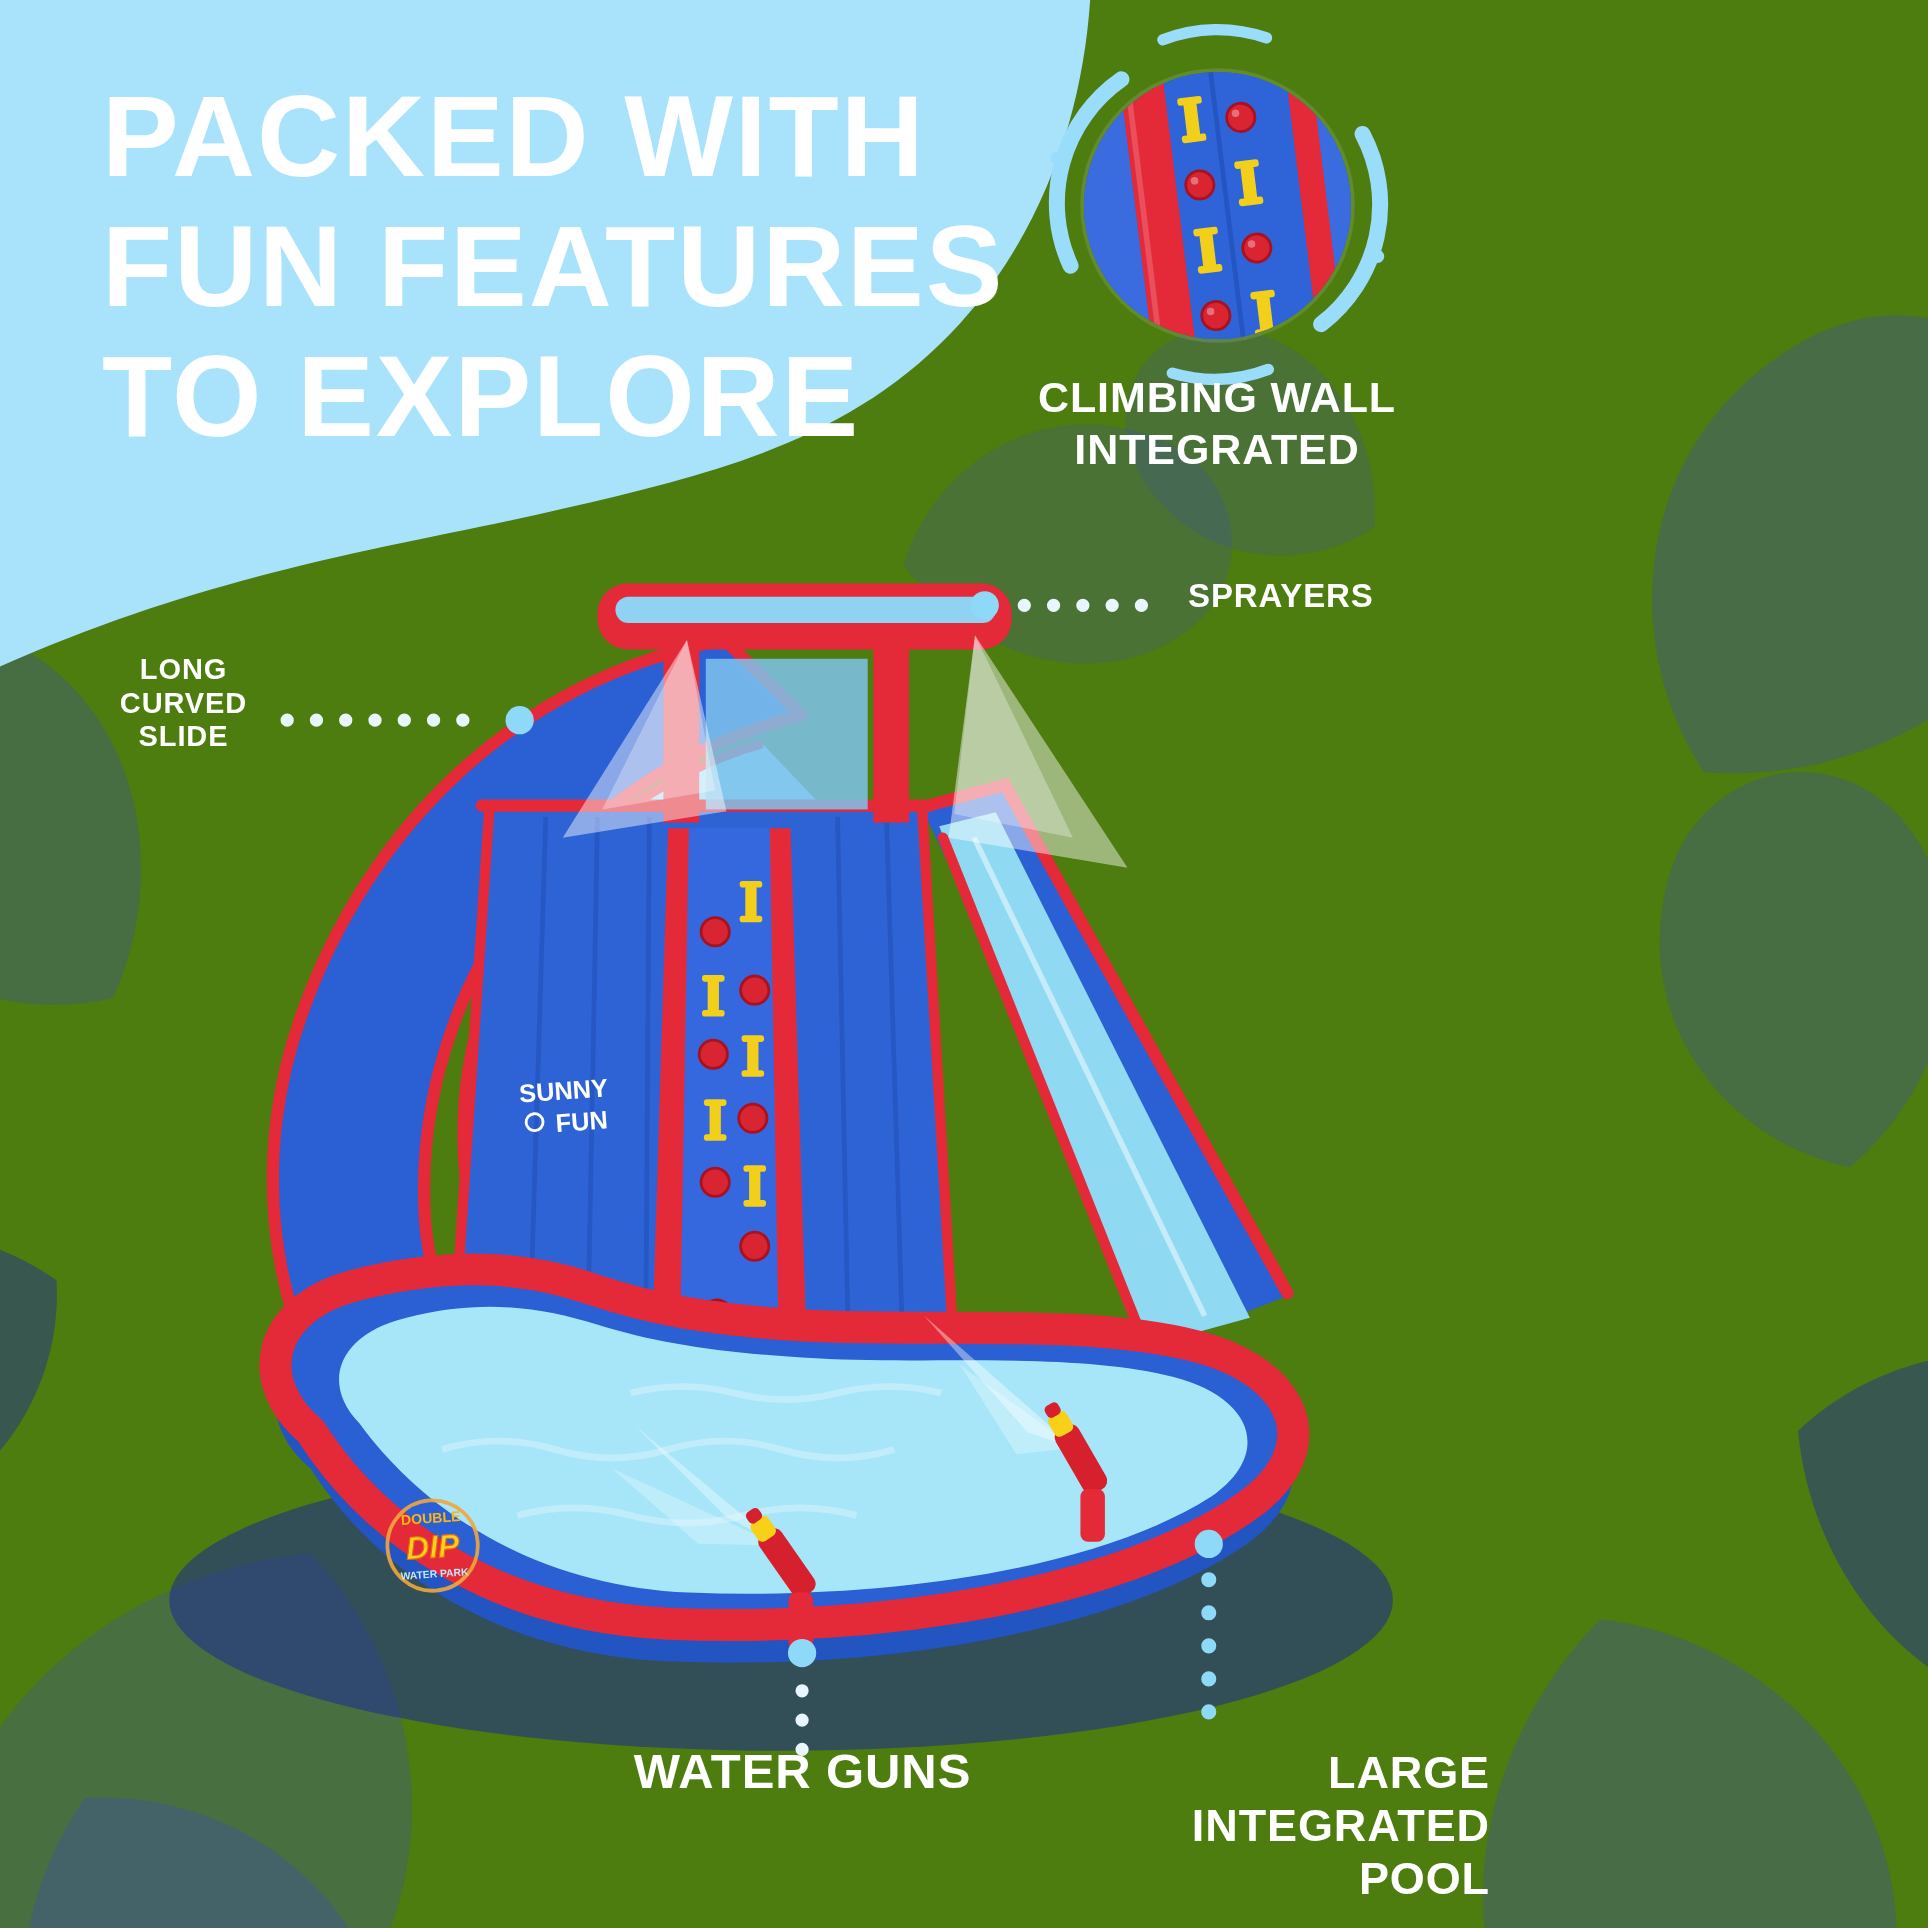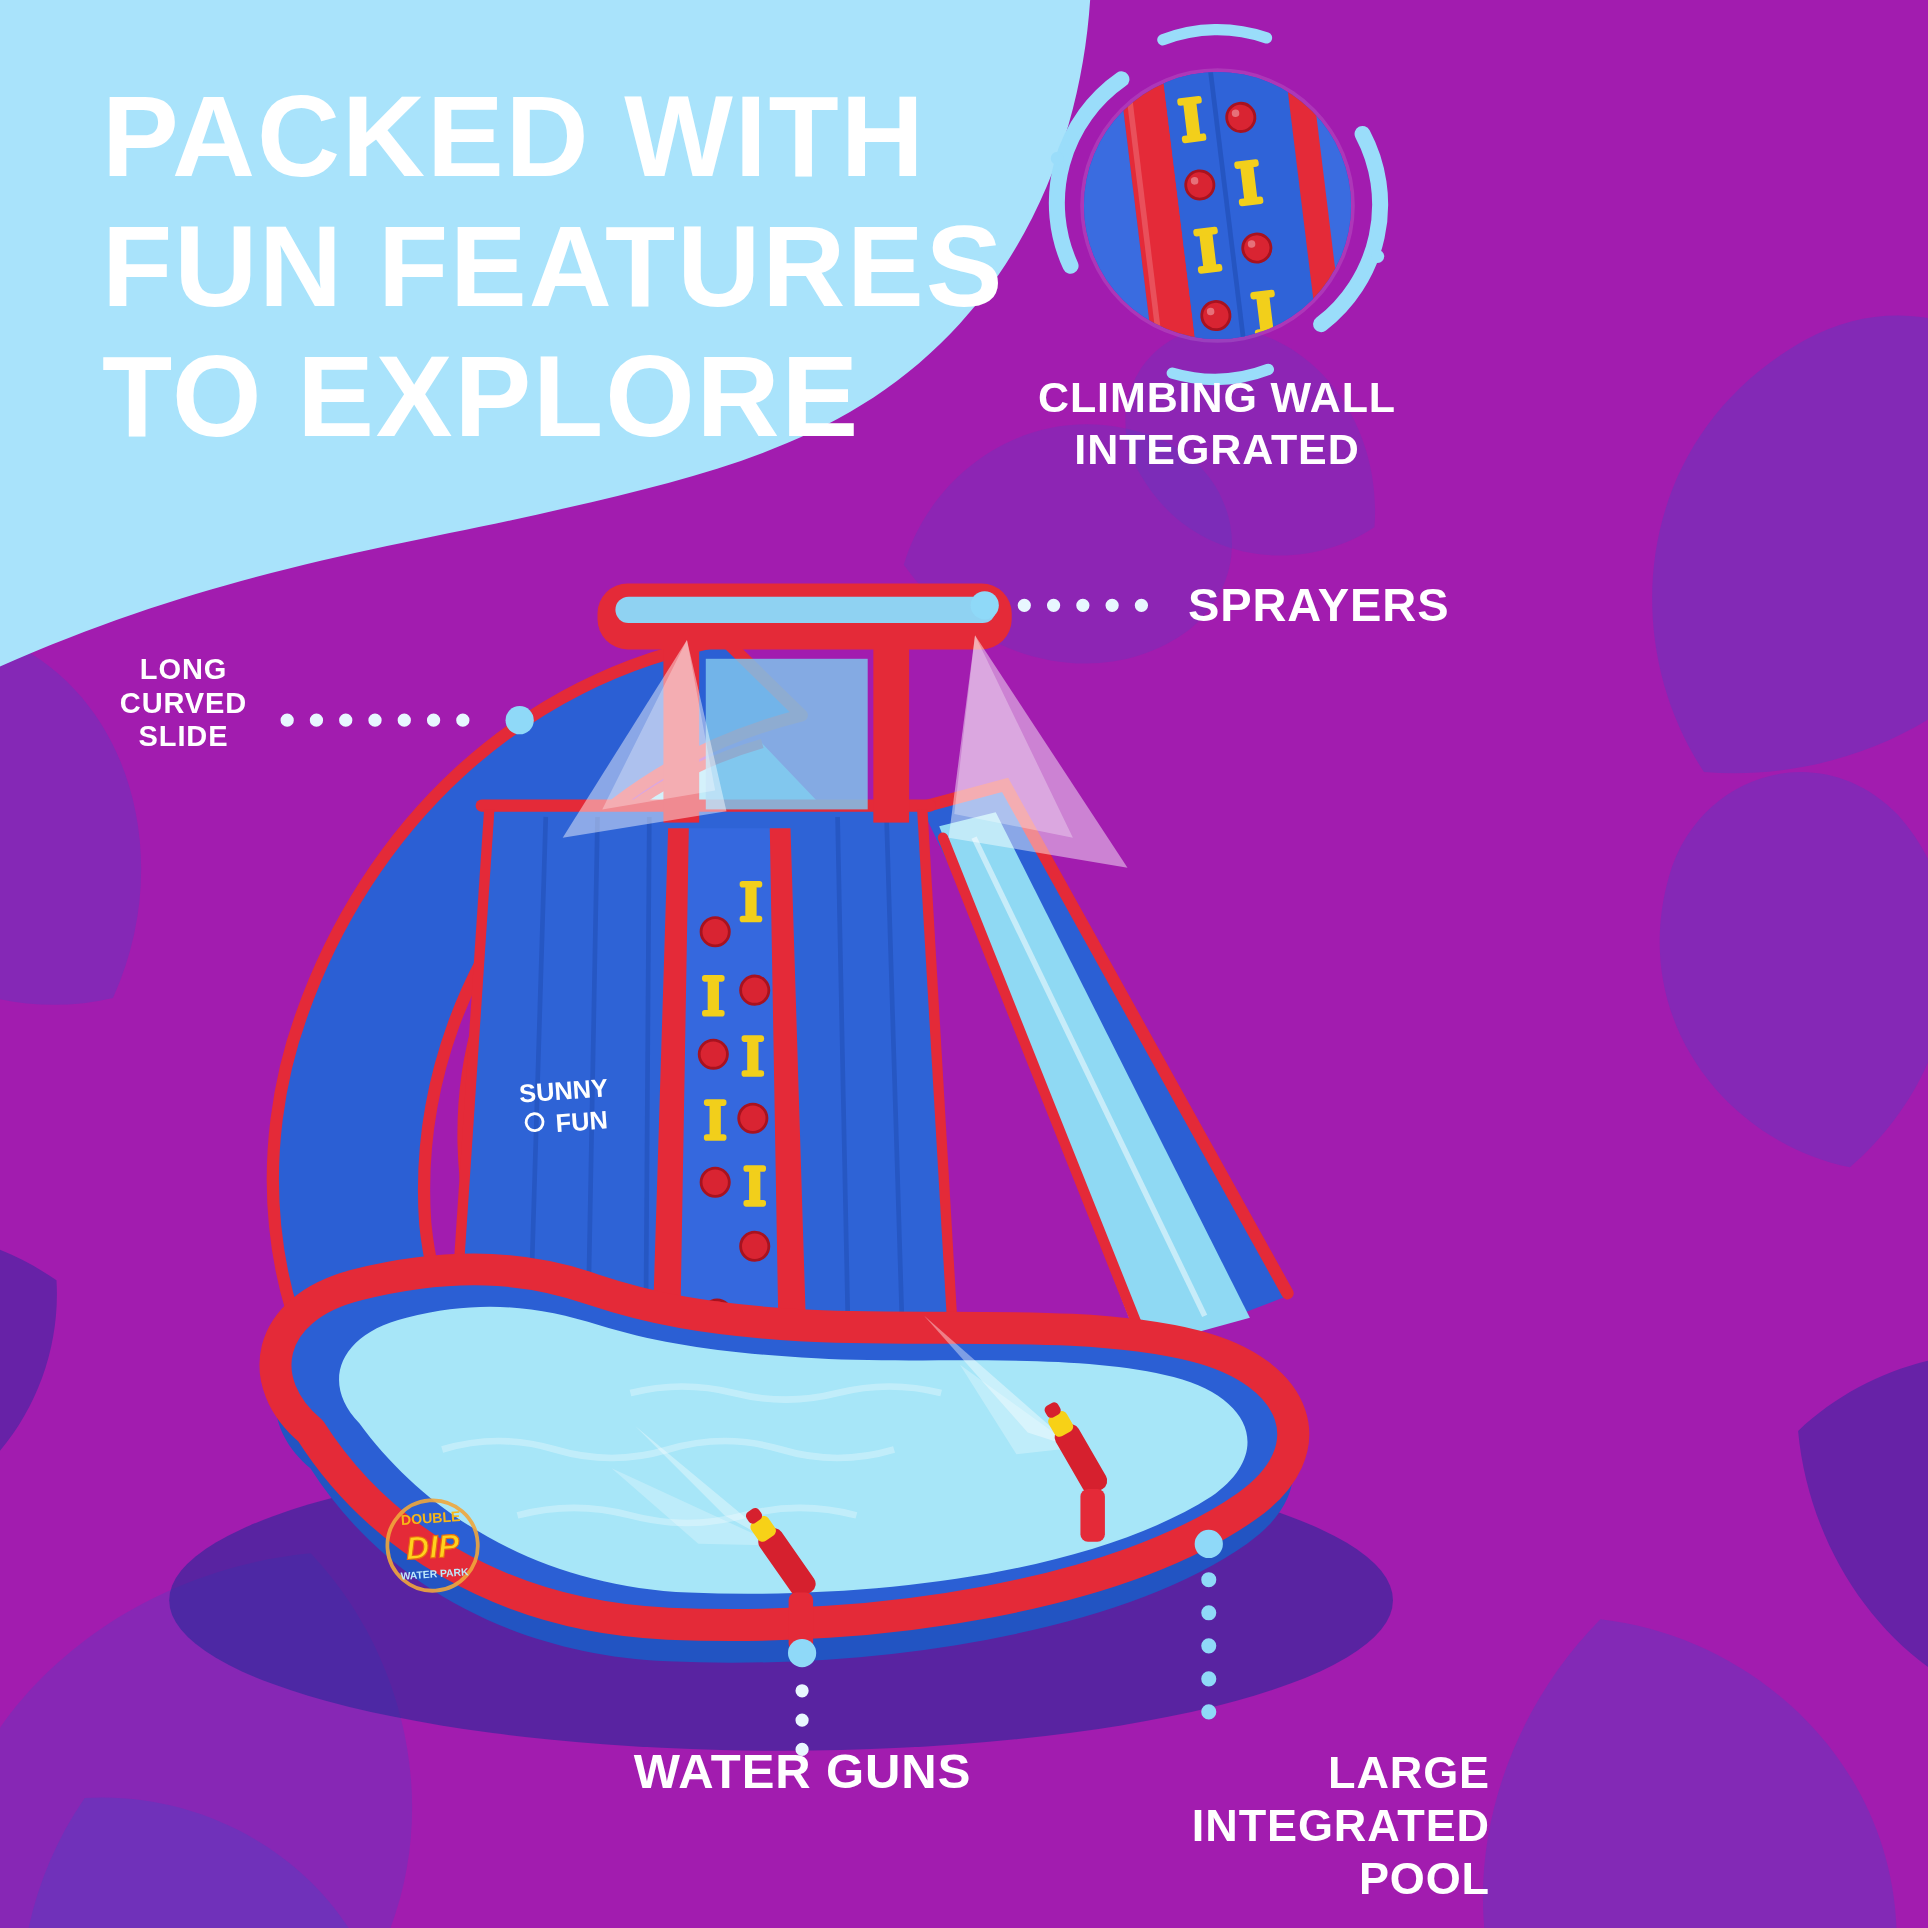--- a/index.html
+++ b/index.html
@@ -1,38 +1,38 @@
 <!DOCTYPE html>
 <html style="font-size:15px"><head>
 <meta charset="utf-8">
 <style>
   html,body{margin:0;padding:0;background:#2b39b6;}
   .page{
     position:relative;width:1928px;height:1928px;overflow:hidden;
-    background:#a21caf;
+    background:#4d7c0f;
     font-family:"Liberation Sans",sans-serif;
   }
   svg{display:block;}
   .abs{position:absolute;}
   
   .headline{
     position:absolute;left:102px;top:72px;
     color:#ffffff;font-weight:bold;font-size:115px;line-height:1.13;
     letter-spacing:1.9px;
   }
   
   .inset-swirl{position:absolute;left:1031px;top:19px;width:373px;height:373px;}
   .inset-circle{
     position:absolute;left:1084px;top:72px;width:267px;height:267px;
     border-radius:50%;overflow:hidden;box-shadow:0 0 0 3.8px rgba(255,255,255,0.12);
   }
   
   .callout{position:absolute;color:#ffffff;font-weight:bold;}
   .callout-climb{left:960px;top:371px;width:514px;text-align:center;font-size:43px;line-height:1.22;letter-spacing:0.9px;}
-  .callout-sprayers{left:1188px;top:577px;font-size:47px;letter-spacing:0.9px;text-align:right;}
+  .callout-sprayers{left:1188px;top:577px;font-size:33px;letter-spacing:0.9px;text-align:right;}
   .callout-slide{left:80px;top:653px;width:207px;text-align:center;font-size:29px;line-height:1.16;letter-spacing:0.9px;}
   .callout-guns{left:567px;top:1743px;width:471px;text-align:center;font-size:49px;letter-spacing:0.9px;}
   .callout-pool{left:1019px;top:1746px;width:471px;text-align:right;font-size:45px;line-height:1.18;letter-spacing:0.9px;}
 </style>
 </head>
 <body>
 
 <div class="page">
 
   <svg class="abs" style="left:0;top:0" width="1928" height="1928" viewBox="0 0 2048 2048">

